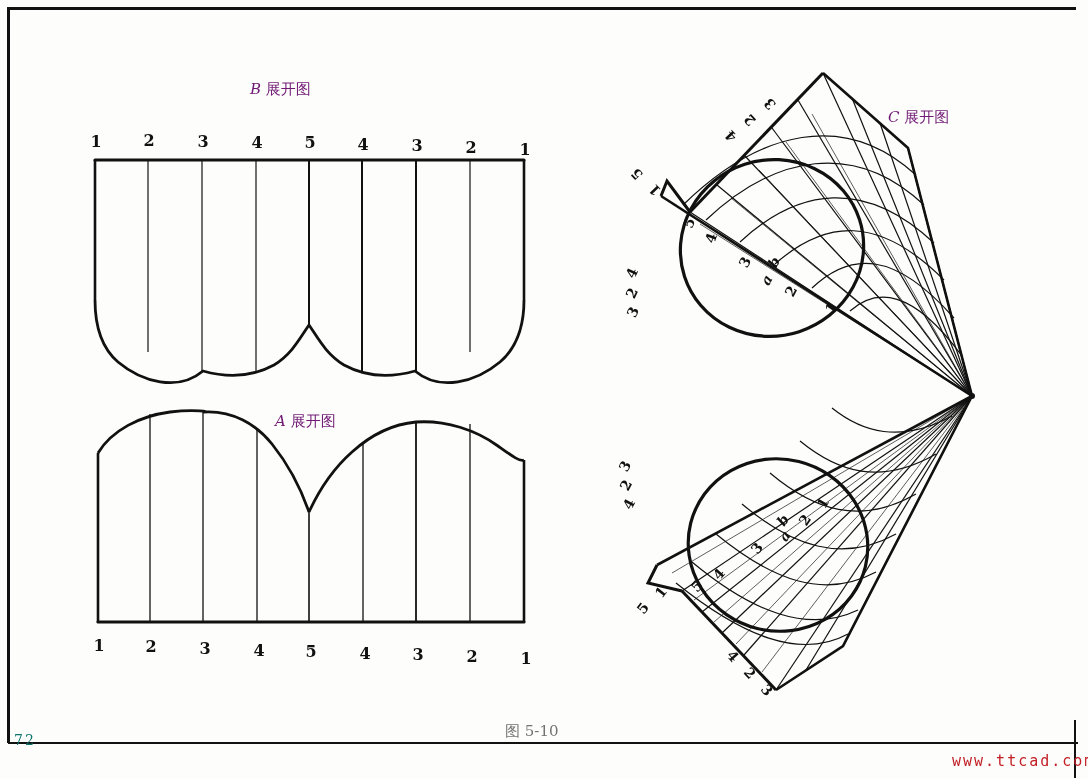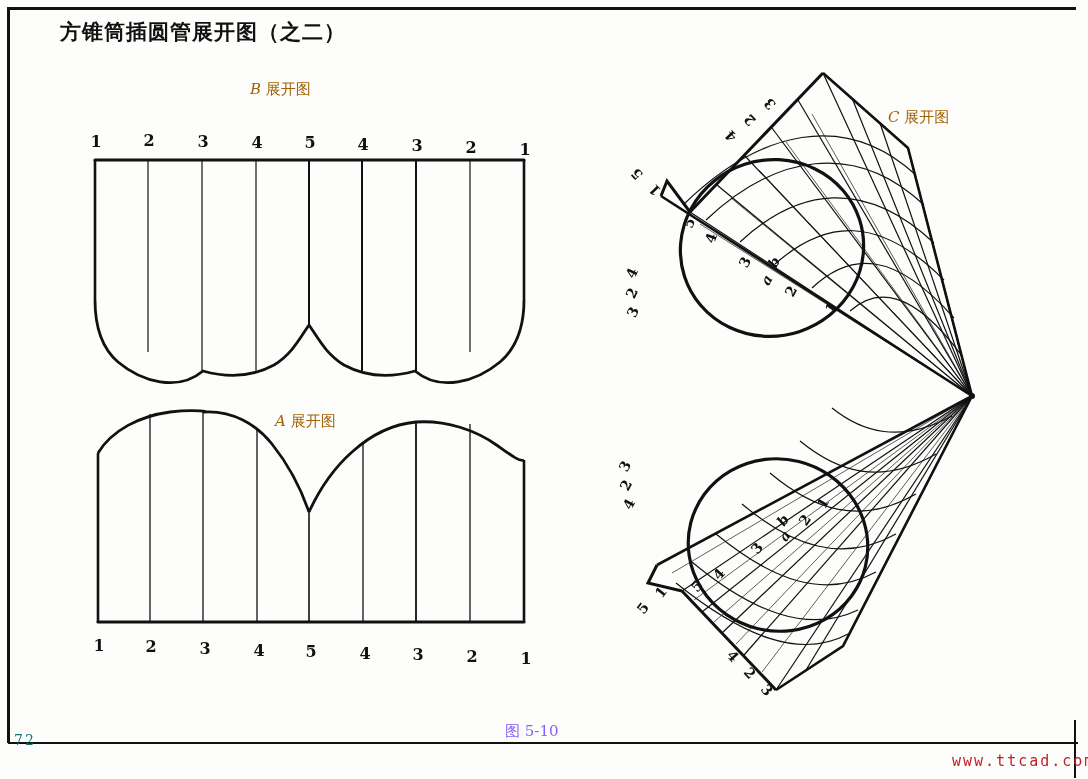--- a/index.html
+++ b/index.html
@@ -15,38 +15,38 @@
     box-sizing:border-box;
   }
   svg{position:absolute;left:0;top:0;overflow:visible;}
   .title{
     position:absolute;left:60px;top:18px;
     font-family:"DejaVu Sans","Liberation Sans",sans-serif;
     font-size:21px;font-weight:700;color:#111;letter-spacing:1px;
     white-space:nowrap;
   }
   .cap{
-    position:absolute;font-size:15px;color:#a16207;white-space:nowrap;
+    position:absolute;font-size:15px;color:#701a75;white-space:nowrap;
     font-family:"DejaVu Serif","Liberation Serif",serif;
   }
   .cap .it{font-style:italic;font-family:"DejaVu Serif","Liberation Serif",serif;}
   .numlbl{
     position:absolute;font-size:16px;color:#111;
     font-family:"DejaVu Serif","Liberation Serif",serif;
     font-weight:600;white-space:nowrap;
     transform:translate(-50%,-50%);
   }
   .rotlbl{
     position:absolute;font-size:14px;color:#111;
     font-family:"DejaVu Serif","Liberation Serif",serif;
     font-weight:600;white-space:nowrap;
     transform-origin:50% 50%;
   }
   .figlabel{
-    position:absolute;left:505px;top:722px;font-size:15px;color:#8b5cf6;
+    position:absolute;left:505px;top:722px;font-size:15px;color:#737373;
     font-family:"DejaVu Serif","Liberation Serif",serif;white-space:nowrap;
   }
   .pageno{
     position:absolute;left:14px;top:732px;font-size:14px;color:#0f766e;
     font-family:"DejaVu Serif","Liberation Serif",serif;letter-spacing:2px;
   }
   .watermark{
     position:absolute;left:952px;top:752px;font-size:15px;
     color:#c22026;letter-spacing:2px;
     font-family:"DejaVu Sans Mono","Liberation Mono",monospace;
@@ -61,21 +61,20 @@
 </style>
 </head>
 <body>
 
 <div id="page">
 
   <div class="page-frame"></div>
   <div class="botrule"></div>
   <div class="rightedge"></div>
 
-  <div class="title">方锥筒插圆管展开图（之二）</div>
 
   <div class="cap" style="left:250px;top:80px;">
     <span class="it">B</span>
     <span>展开图</span>
   </div>
 
   <svg width="1088" height="779">
     <g fill="none" stroke="#111">
 
       <path d="M 95,160 L 524,160" stroke-width="3.2" stroke-linecap="round"></path>

